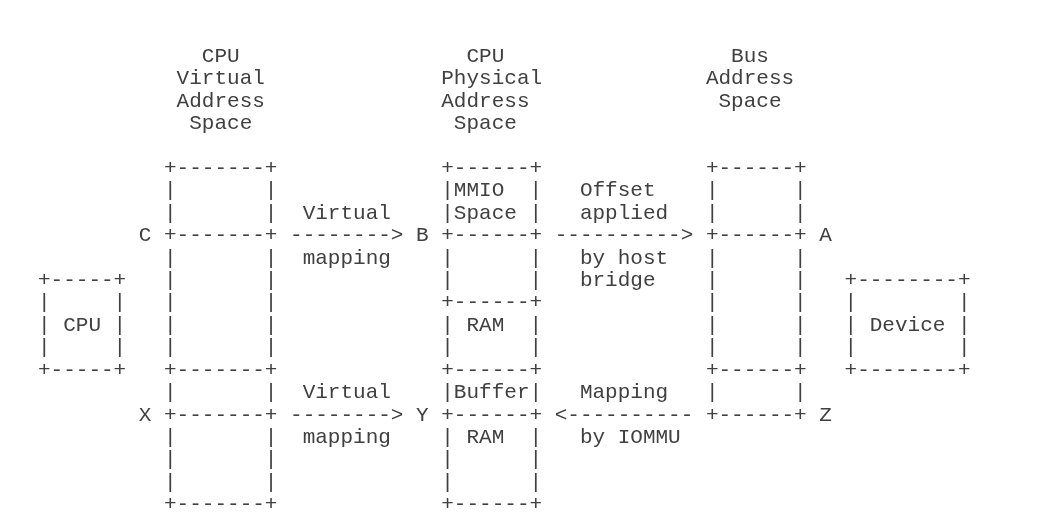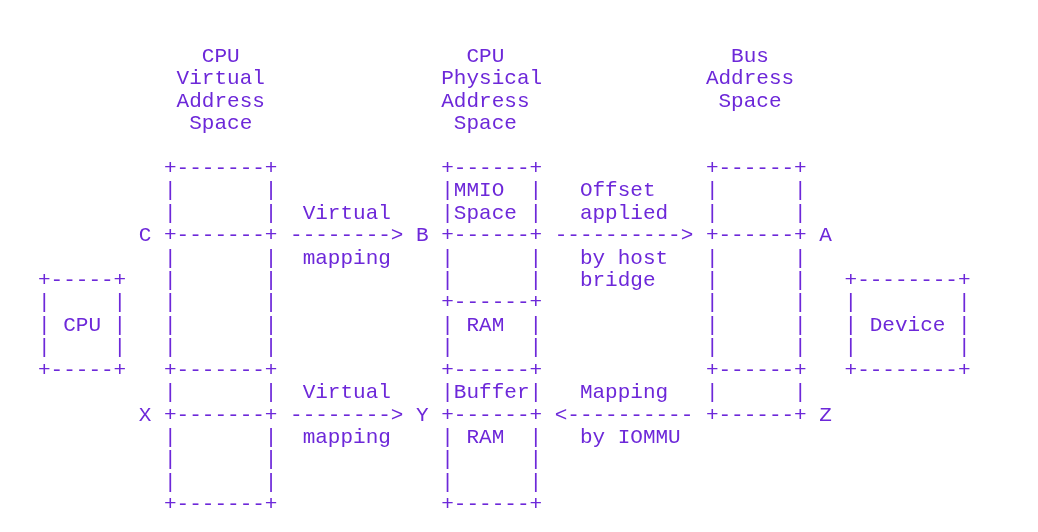--- a/index.html
+++ b/index.html
@@ -17,21 +17,21 @@
   .ascii-diagram {
     position: absolute;
     left: 38px;
     top: 46px;
     margin: 0;
     padding: 0;
     font-family: "Liberation Mono", "DejaVu Sans Mono", monospace;
     font-size: 21px;
     line-height: 22.4px;
     letter-spacing: 0;
-    color: #6d28d9;
+    color: #404040;
     white-space: pre;
   }
 </style>
 </head>
 <body>
 
 <div class="stage">
   <pre class="ascii-diagram">             CPU                  CPU                  Bus
            Virtual              Physical             Address
            Address              Address               Space

